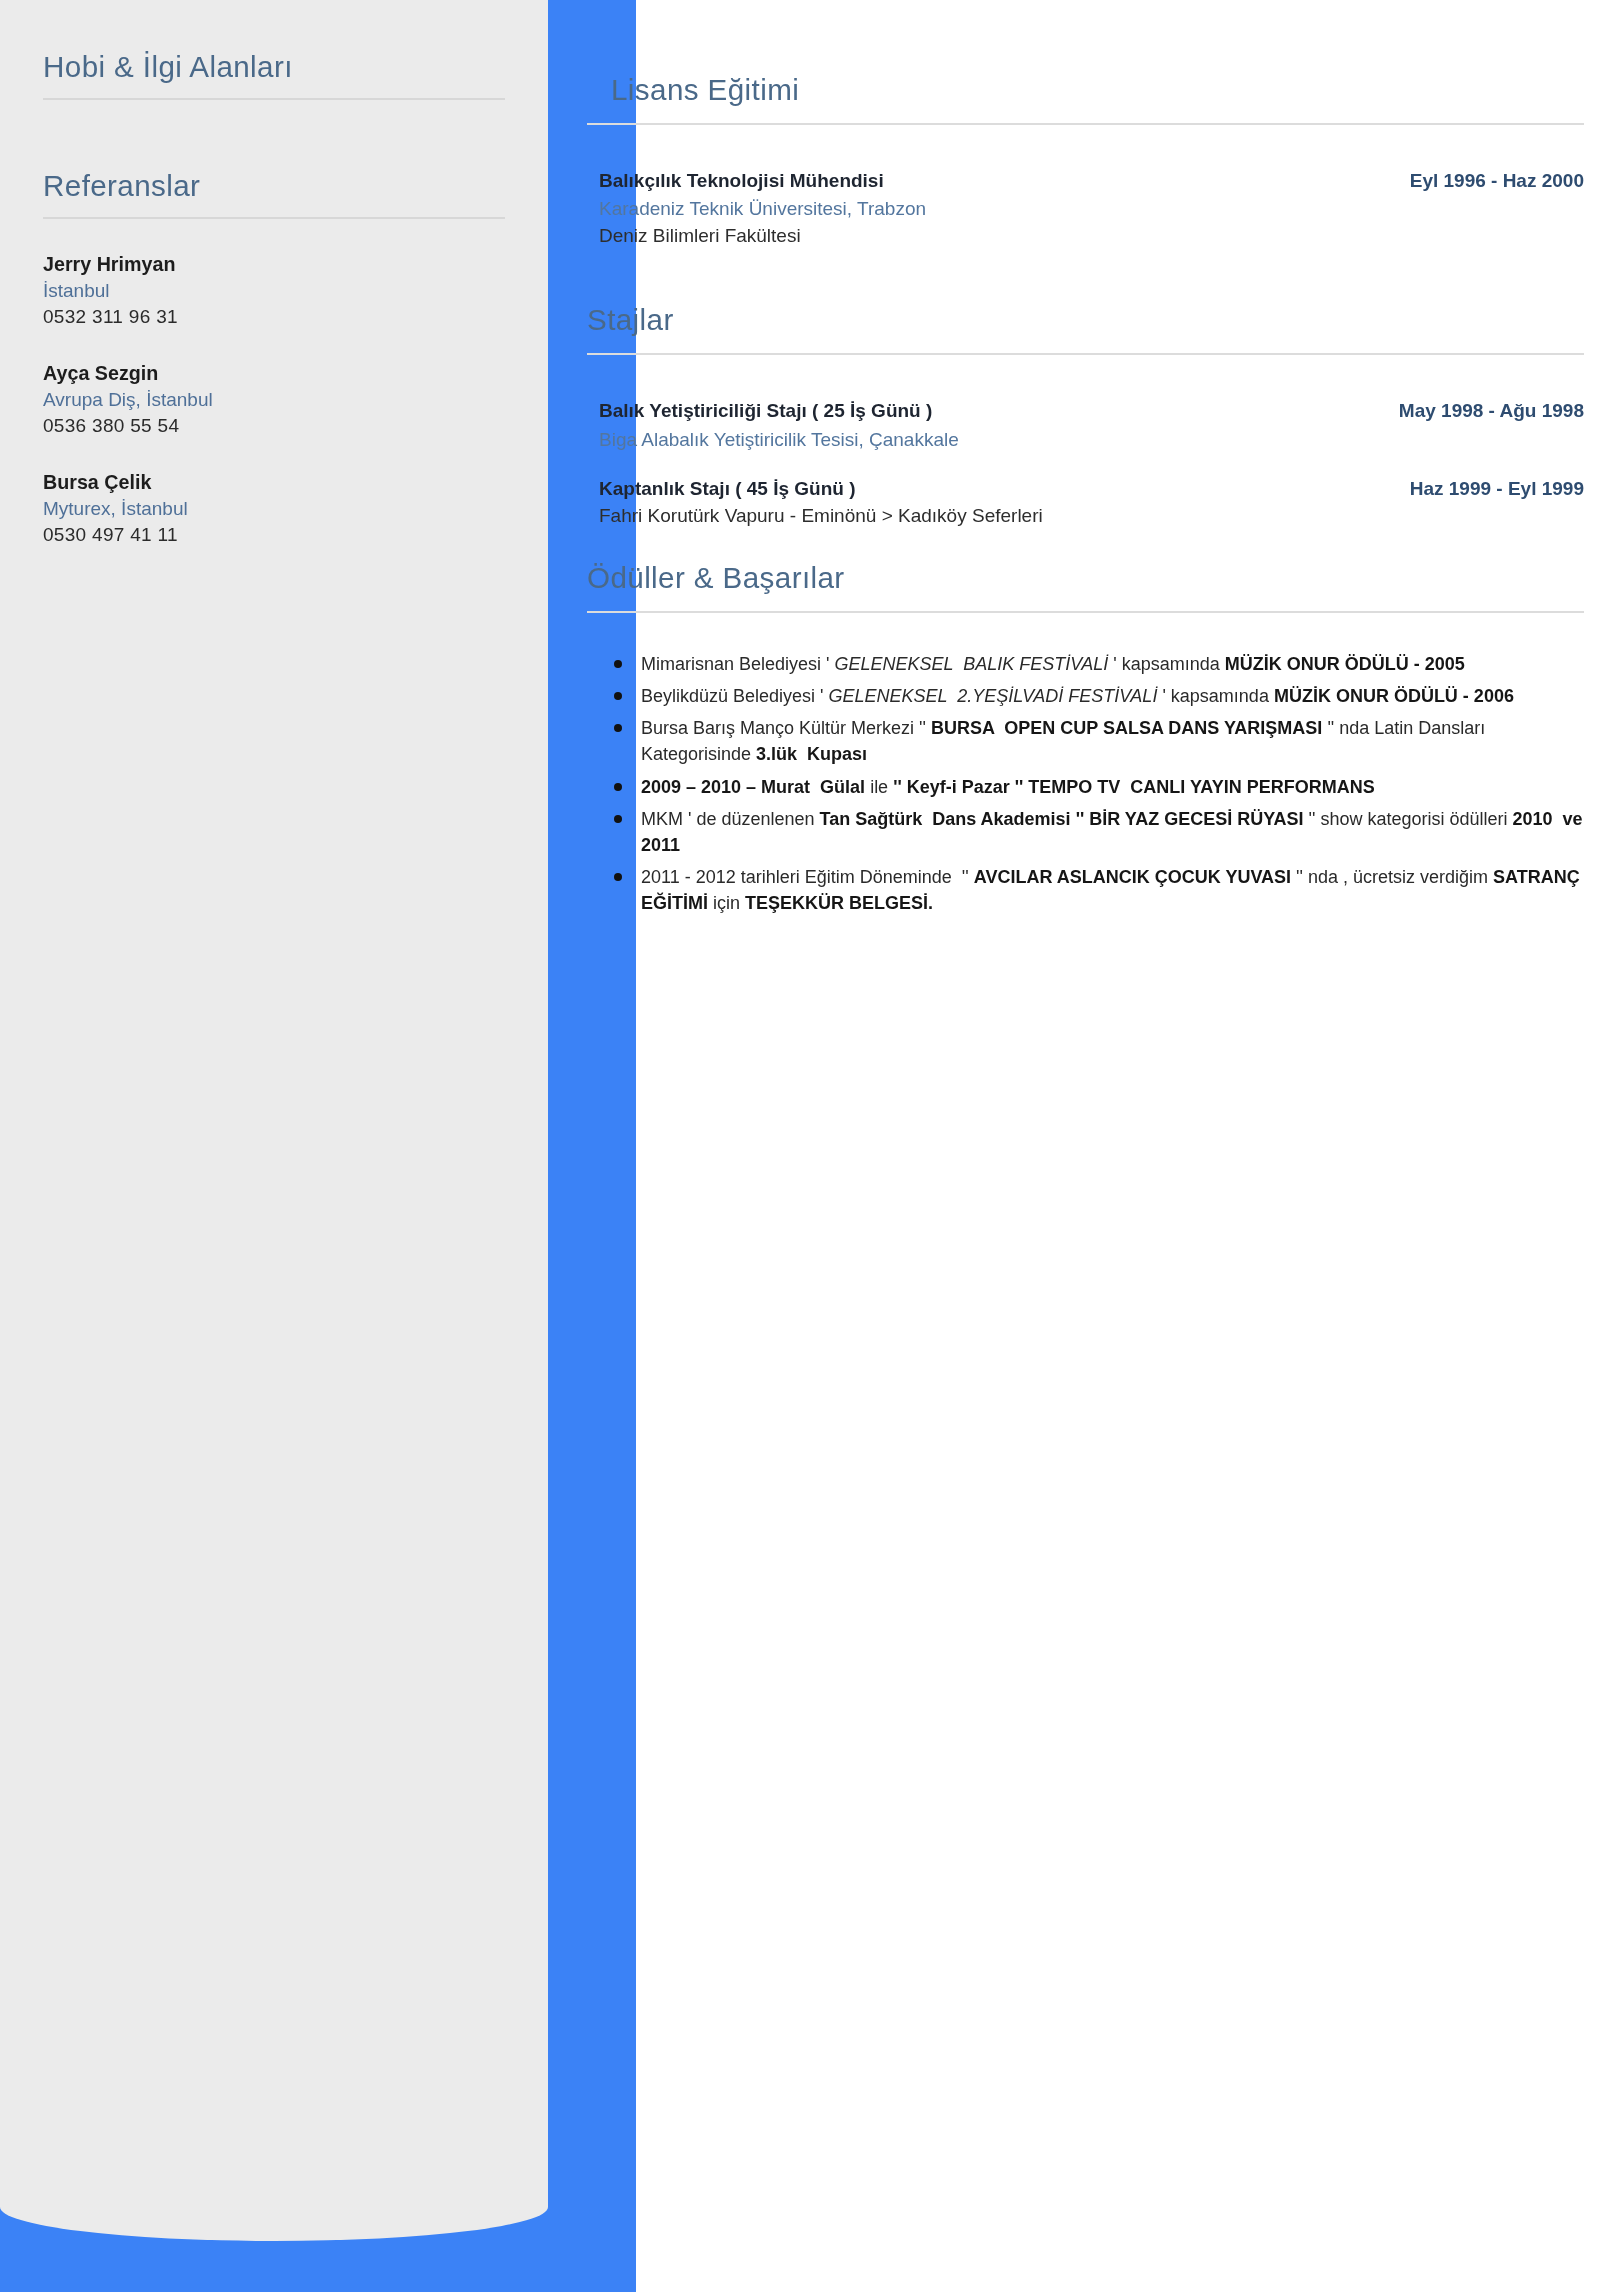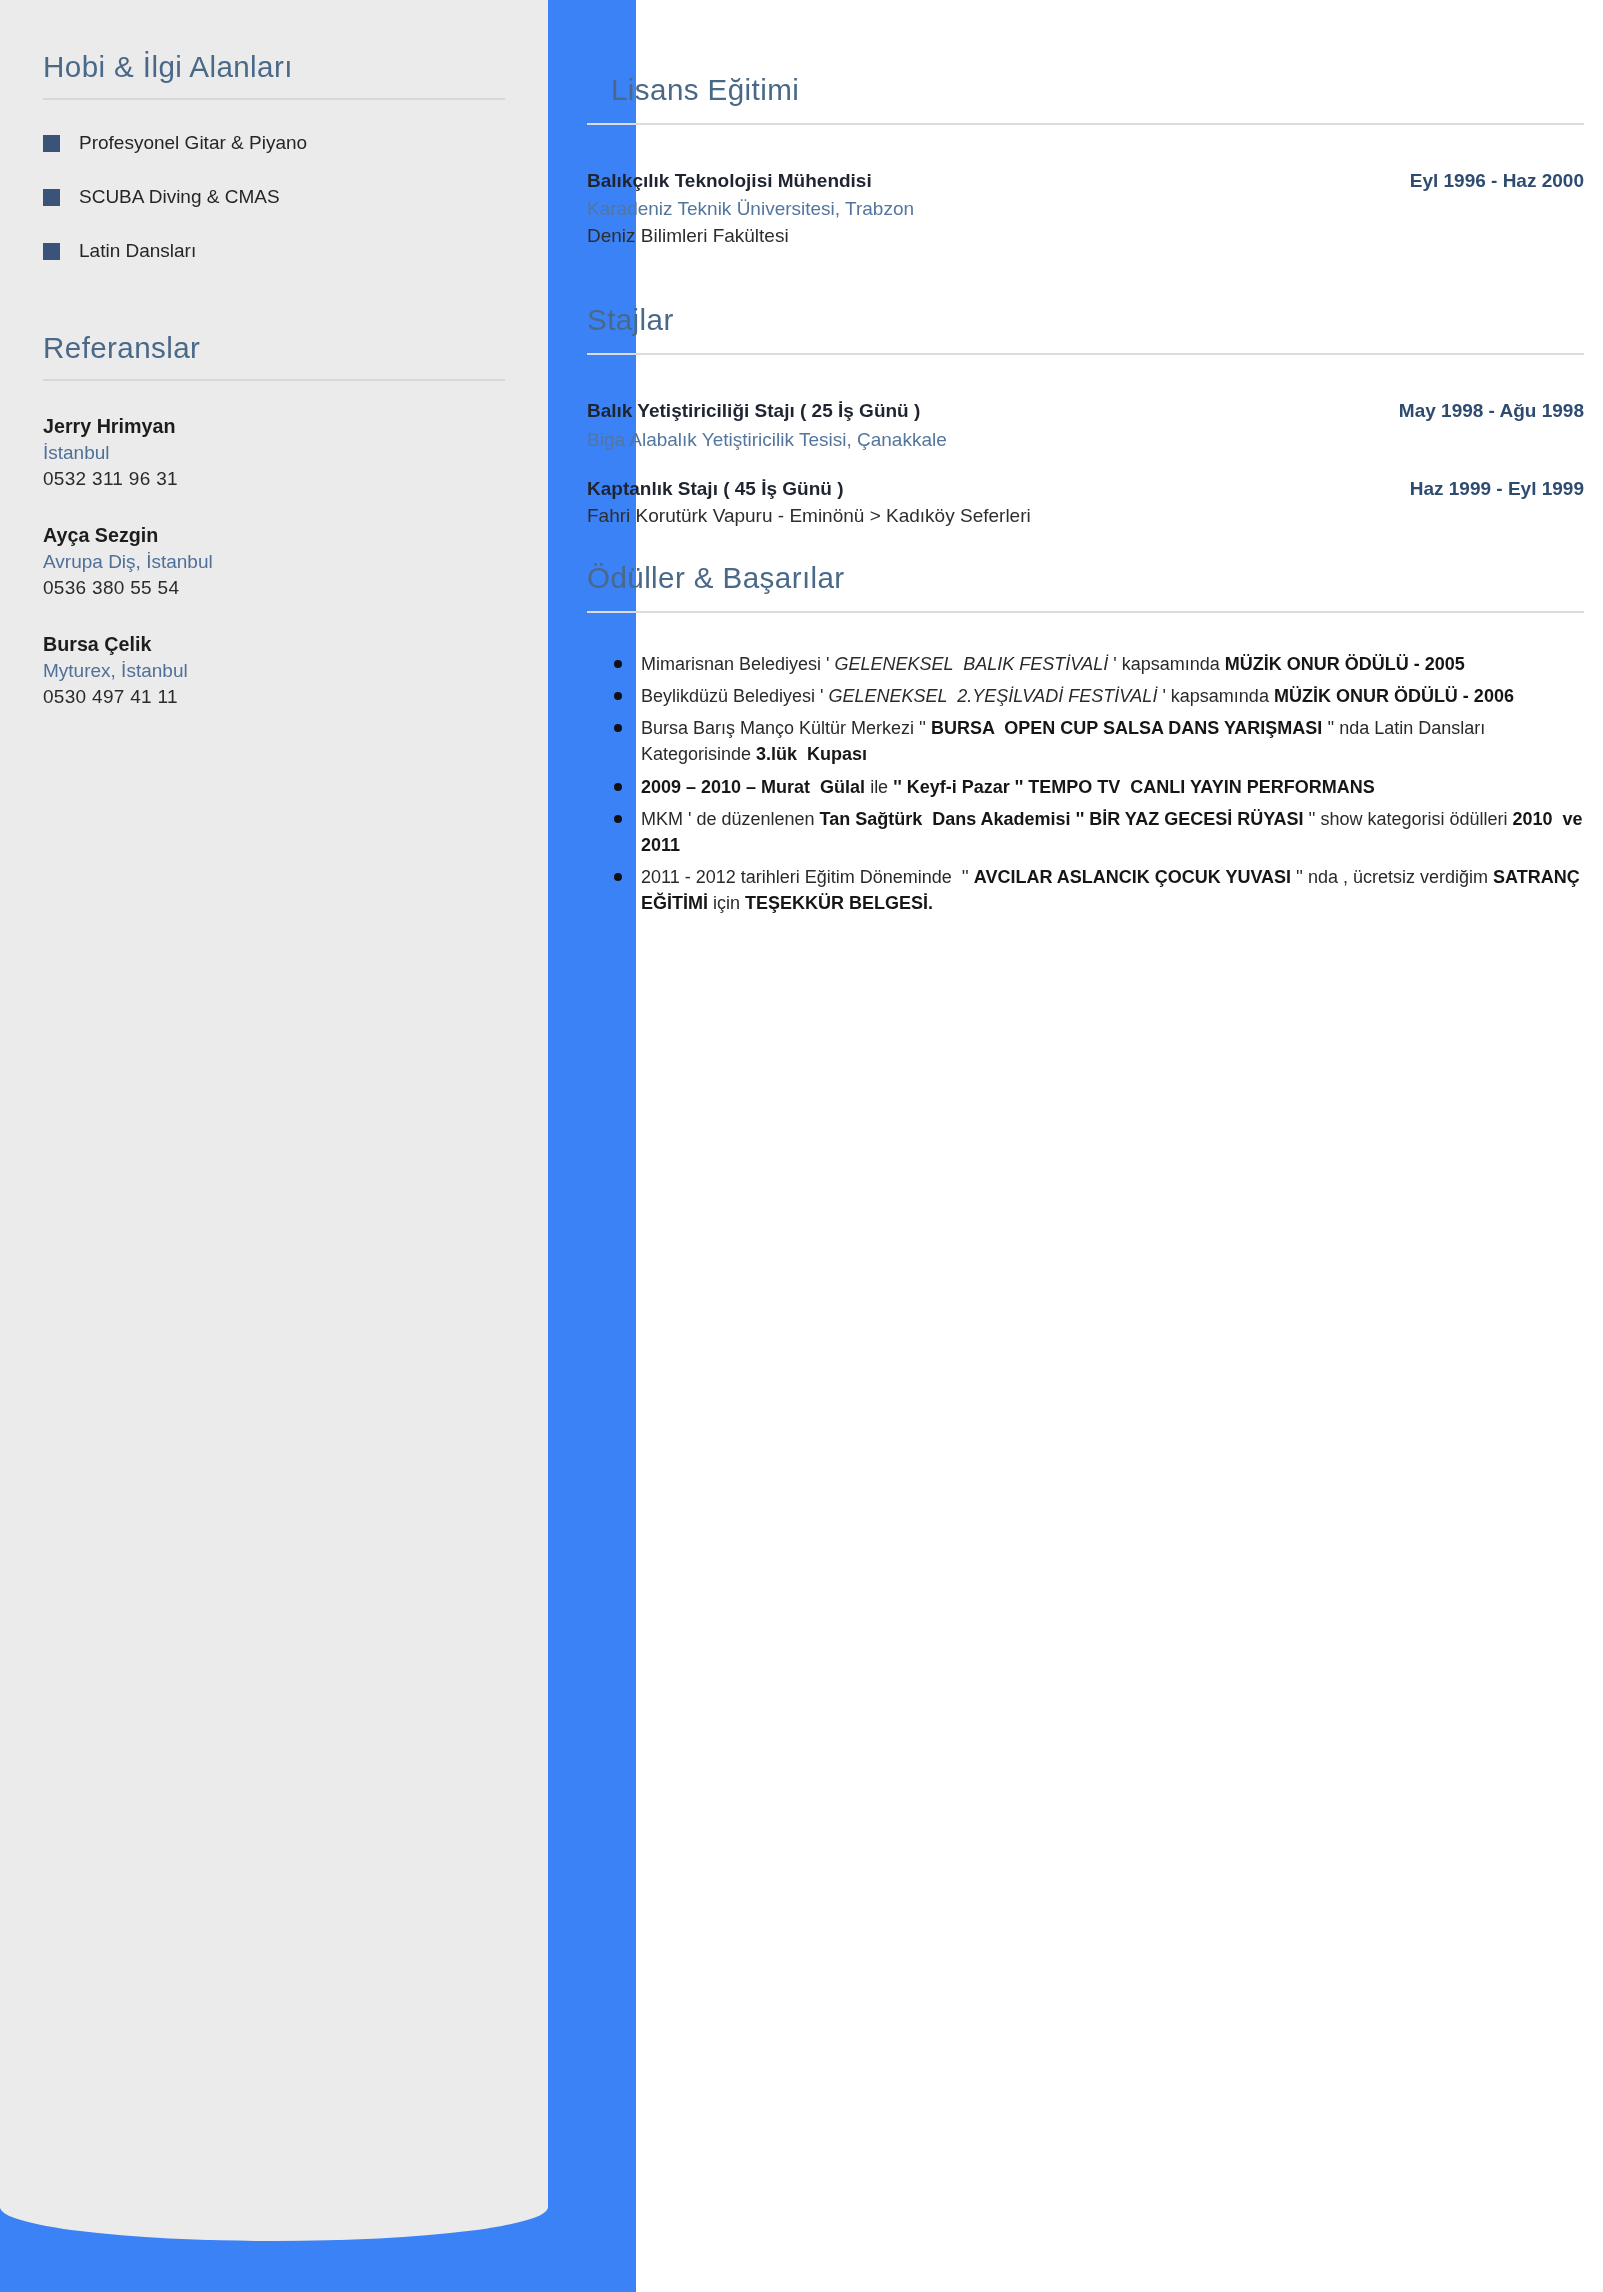--- a/index.html
+++ b/index.html
@@ -58,21 +58,21 @@
     margin: 0;
   }
   .mt-first  { margin-top: 73px; margin-left: 24px; }
   .mt-sect   { margin-top: 56px; }
   .mt-sect-sm{ margin-top: 34px; }
   .rule-main {
     height: 1.8px; border: none;
     background: #dcdcdc;
     margin: 16px 0 0 0;
   }
-  .entry { margin-top: 45px; }
+  .entry { margin-top: 45px; margin-left: 12px; }
   .entry + .entry { margin-top: 27px; }
   .entry-head { display: flex; justify-content: space-between; align-items: baseline; }
   .entry-title { font-size: 19px; font-weight: 700; color: #1e2531; }
   .entry-dates { font-size: 19px; font-weight: 700; color: #2e4c70; white-space: nowrap; }
   .entry-sub   { font-size: 19px; color: #53769e; margin-top: 6.3px; }
   .entry-detail{ font-size: 19px; color: #2d2d2d; margin-top: 5.4px; }
   
   .awards { list-style: none; margin: 38px 0 0 0; padding: 0; }
   .awards li {
     position: relative;
@@ -94,34 +94,20 @@
 <body>
 
 <div>
 
   <aside class="sidebar">
     <div class="sidebar-paper">
 
       <h2 class="side-h">Hobi &amp; İlgi Alanları</h2>
       <hr class="rule">
 
-      <ul class="hobby-list">
-        <li>
-            <span class="sq"></span>
-            <span>Profesyonel Gitar &amp; Piyano</span>
-          </li>
-        <li>
-            <span class="sq"></span>
-            <span>SCUBA Diving &amp; CMAS</span>
-          </li>
-        <li>
-            <span class="sq"></span>
-            <span>Latin Dansları</span>
-          </li>
-      </ul>
 
       <h2 class="side-h second">Referanslar</h2>
       <hr class="rule">
 
       <div class="ref">
         <div class="ref-name">Jerry Hrimyan</div>
         <div class="ref-org">İstanbul</div>
         <div class="ref-phone">0532 311 96 31</div>
       </div>
       <div class="ref">

